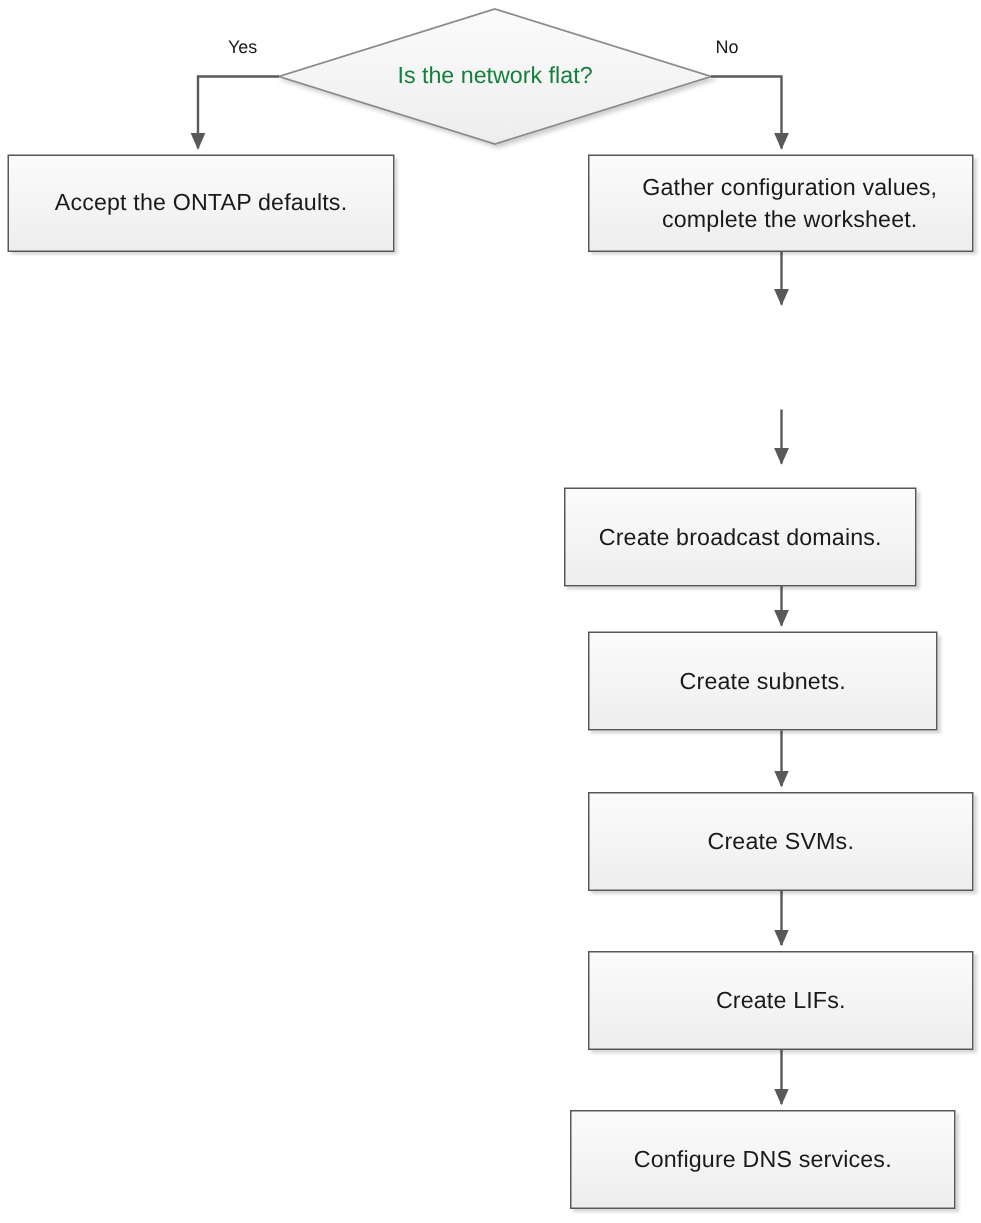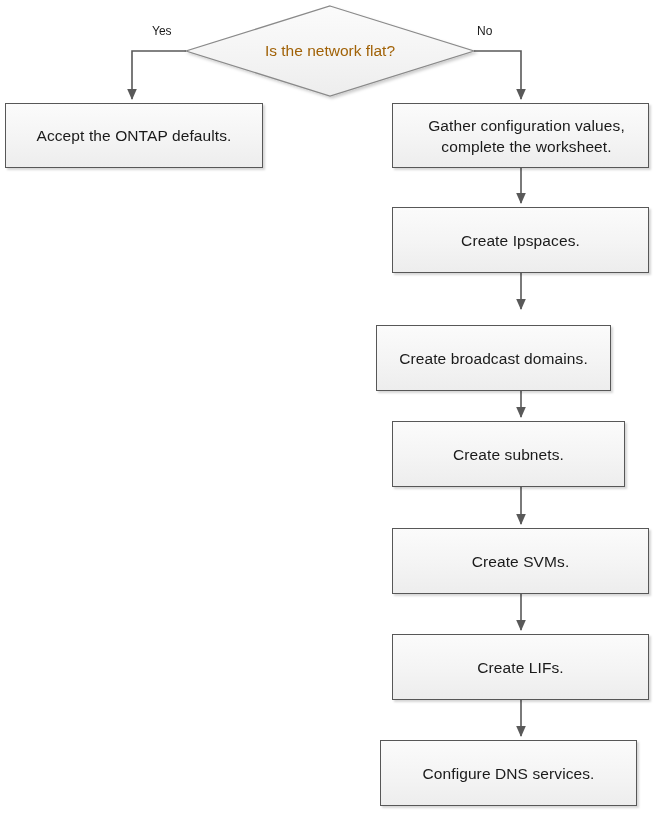--- a/index.html
+++ b/index.html
@@ -50,21 +50,21 @@
   
   .diamond-label {
     position: absolute;
     left: 185px;
     top: 5px;
     width: 290px;
     height: 92px;
     display: flex;
     align-items: center;
     justify-content: center;
-    color: #a16207;
+    color: #15803d;
     font-size: 15.5px;
     line-height: 20px;
     text-align: center;
     pointer-events: none;
   }
   
   .edge-label {
     position: absolute;
     color: #1a1a1a;
     font-size: 12px;
@@ -115,23 +115,20 @@
 
   <div class="node-box" style="left:5px; top:103px; width:258px; height:65px;">
     <span class="label">Accept the ONTAP defaults.</span>
   </div>
 
   <div class="node-box" style="left:392px; top:103px; width:257px; height:65px;padding-left:12px;">
     <span class="label">Gather configuration values,
 complete the worksheet.</span>
   </div>
 
-  <div class="node-box" style="left:392px; top:207px; width:257px; height:66px;">
-    <span class="label">Create Ipspaces.</span>
-  </div>
 
   <div class="node-box" style="left:376px; top:313px; width:235px; height:66px;margin-top:12px;">
     <span class="label">Create broadcast domains.</span>
   </div>
 
   <div class="node-box" style="left:392px; top:421px; width:233px; height:66px;">
     <span class="label">Create subnets.</span>
   </div>
 
   <div class="node-box" style="left:392px; top:528px; width:257px; height:66px;">

